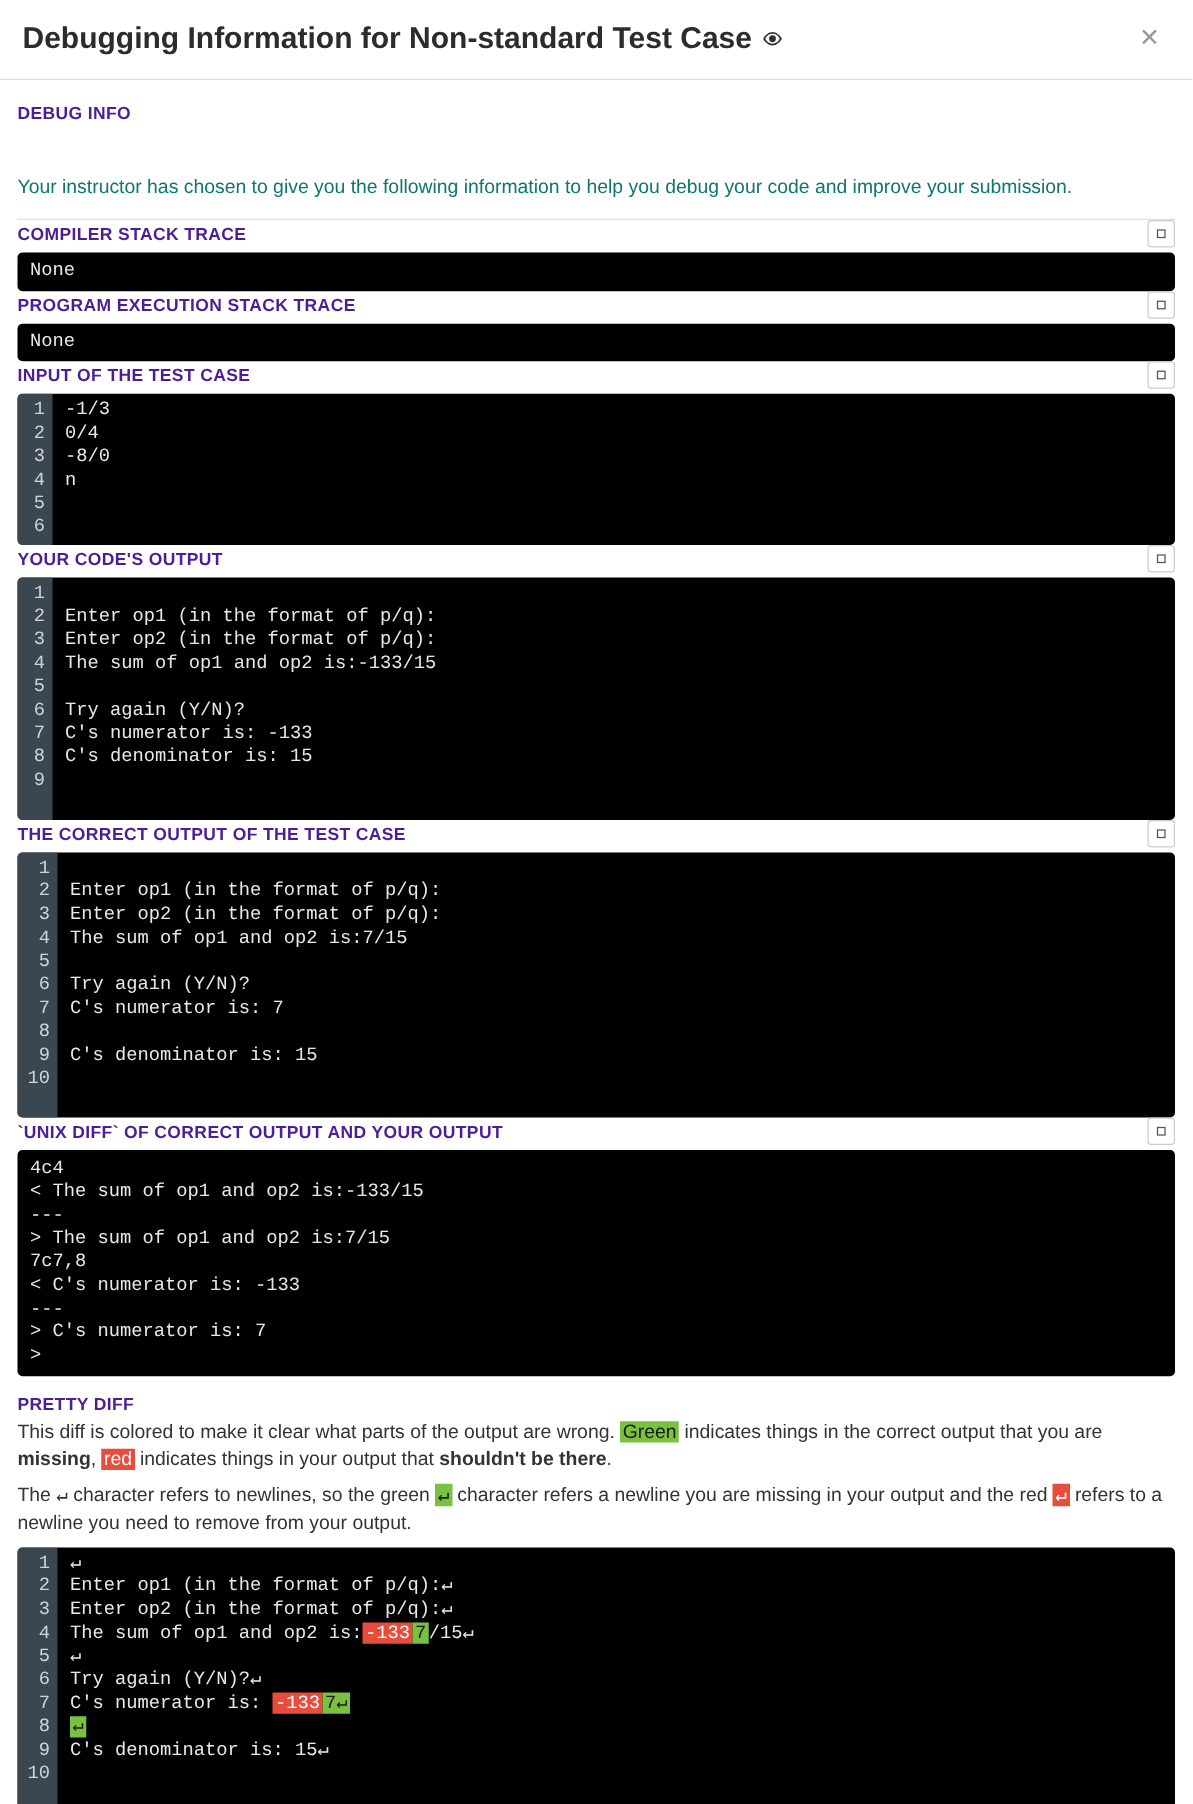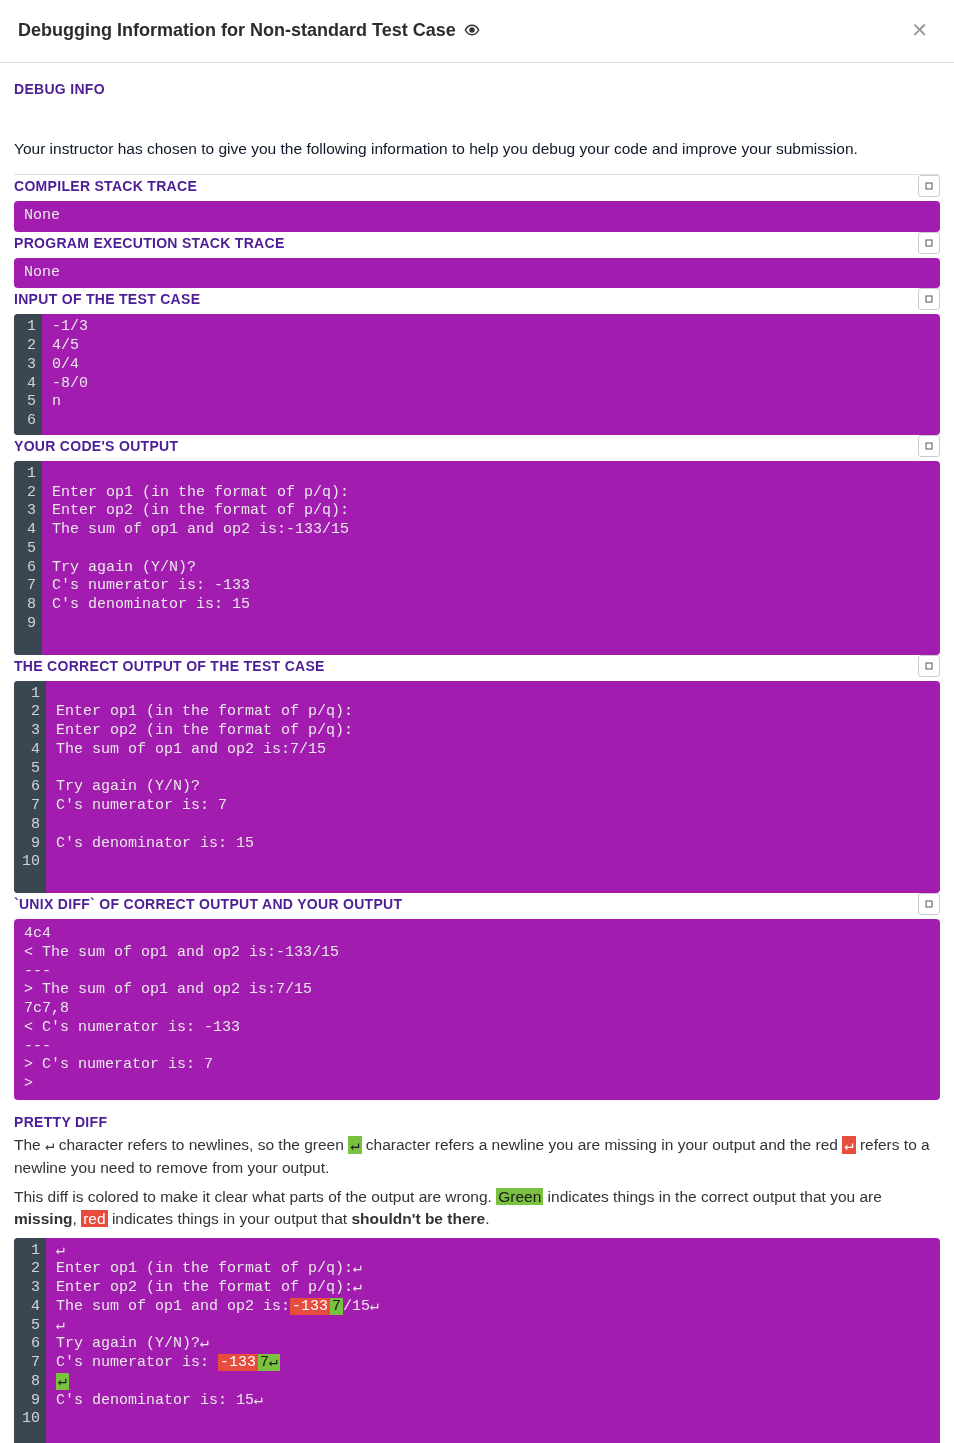--- a/index.html
+++ b/index.html
@@ -1,28 +1,28 @@
 <!DOCTYPE html>
 <html><head>
 <meta charset="utf-8">
 <style>
   * { box-sizing: border-box; margin: 0; padding: 0; }
   body { font-family: -apple-system, BlinkMacSystemFont, "Segoe UI", Helvetica, Arial, sans-serif; background: #fff; color: #333; width: 954px; }
   .header { padding: 14px 18px 16px; border-bottom: 1px solid #ddd; display: flex; align-items: center; justify-content: space-between; }
-  .header-title { font-size: 18px; font-weight: 700; color: #2c2c2c; display: flex; align-items: center; gap: 8px; }
+  .header-title { font-size: 24px; font-weight: 700; color: #2c2c2c; display: flex; align-items: center; gap: 8px; }
   .eye-icon { display: inline-flex; }
   .close-btn { font-size: 20px; color: #999; cursor: pointer; padding: 4px 8px; }
   .content { padding: 8px 14px 0; }
   .section-label { font-size: 14px; font-weight: 600; color: #4c1d95; letter-spacing: 0.3px; margin: 10px 0 4px; text-transform: uppercase; }
-  .section-desc { font-size: 15.5px; color: #0f172a; line-height: 1.35; margin-bottom: 14px; margin-top: 42px; }
+  .section-desc { font-size: 15.5px; color: #0f766e; line-height: 1.35; margin-bottom: 14px; margin-top: 42px; }
   .block-row { display: flex; align-items: center; justify-content: space-between; margin-top: 0; gap: 16px; }
   .block-row .section-label { margin: 0; }
   .expand-btn { width: 22px; height: 22px; border: 1px solid #ccc; border-radius: 3px; display: flex; align-items: center; justify-content: center; cursor: pointer; background: #fff; }
   .expand-btn svg { width: 12px; height: 12px; }
-  .codeblock { background: #a21caf; color: #e8e8e8; border-radius: 4px; margin-top: 4px; overflow: hidden; font-family: "SFMono-Regular", Consolas, "Liberation Mono", Menlo, monospace; font-size: 15px; line-height: 1.25; }
+  .codeblock { background: #000000; color: #e8e8e8; border-radius: 4px; margin-top: 4px; overflow: hidden; font-family: "SFMono-Regular", Consolas, "Liberation Mono", Menlo, monospace; font-size: 15px; line-height: 1.25; }
   .codeblock.simple { padding: 6px 10px; }
   .codeblock.lined { display: flex; }
   .gutter { background: #3a4750; color: #d0d4d7; text-align: right; padding: 4px 6px 4px 8px; user-select: none; }
   .gutter div { min-width: 14px; }
   .codelines { padding: 4px 8px 21px 10px; flex: 1; white-space: pre; }
   .codelines div { min-height: 1.25em; }
   .hl-green { background: #7ac142; color: #1a1a1a; padding: 0 2px; }
   .hl-red { background: #e74c3c; color: #fff; padding: 0 2px; }
   .pretty-desc { font-size: 15.5px; color: #333; line-height: 1.4; margin: 2px 0 8px; }
   .pretty-desc b { font-weight: 700; }
@@ -87,21 +87,21 @@
   </div>
   <div class="codeblock lined">
     <div class="gutter" id="input-gutter">
         <div>1</div>
         <div>2</div>
         <div>3</div>
         <div>4</div>
         <div>5</div>
         <div>6</div>
       </div>
-    <div class="codelines" id="input-lines"><div>-1/3</div><div>4/5</div><div>0/4</div><div>-8/0</div><div>n</div></div>
+    <div class="codelines" id="input-lines"><div>-1/3</div><div>0/4</div><div>-8/0</div><div>n</div></div>
   </div>
 
   <div class="block-row">
     <div class="section-label">YOUR CODE'S OUTPUT</div>
     <div class="expand-btn">
       <svg viewBox="0 0 24 24" fill="none" stroke="#555" stroke-width="2">
           <rect x="6" y="6" width="12" height="12"></rect>
         </svg>
     </div>
   </div>
@@ -157,24 +157,24 @@
 ---
 &gt; The sum of op1 and op2 is:7/15
 7c7,8
 &lt; C's numerator is: -133
 ---
 &gt; C's numerator is: 7
 &gt;</span></div>
 
   <div class="section-label" style="margin-top:14px;">PRETTY DIFF</div>
   <div class="pretty-desc">
-    <span>The </span><span class="nl">↵</span><span> character refers to newlines, so the green </span><span class="nl nl-green">↵</span><span> character refers a newline you are missing in your output and the red </span><span class="nl nl-red">↵</span><span> refers to a newline you need to remove from your output.</span>
+    <span>This diff is colored to make it clear what parts of the output are wrong. </span><span class="hl-green">Green</span><span> indicates things in the correct output that you are </span><b>missing</b><span>, </span><span class="hl-red">red</span><span> indicates things in your output that </span><b>shouldn't be there</b><span>.</span>
   </div>
   <div class="pretty-desc">
-    <span>This diff is colored to make it clear what parts of the output are wrong. </span><span class="hl-green">Green</span><span> indicates things in the correct output that you are </span><b>missing</b><span>, </span><span class="hl-red">red</span><span> indicates things in your output that </span><b>shouldn't be there</b><span>.</span>
+    <span>The </span><span class="nl">↵</span><span> character refers to newlines, so the green </span><span class="nl nl-green">↵</span><span> character refers a newline you are missing in your output and the red </span><span class="nl nl-red">↵</span><span> refers to a newline you need to remove from your output.</span>
   </div>
   <div class="codeblock lined">
     <div class="gutter" id="pretty-gutter">
         <div>1</div>
         <div>2</div>
         <div>3</div>
         <div>4</div>
         <div>5</div>
         <div>6</div>
         <div>7</div>

